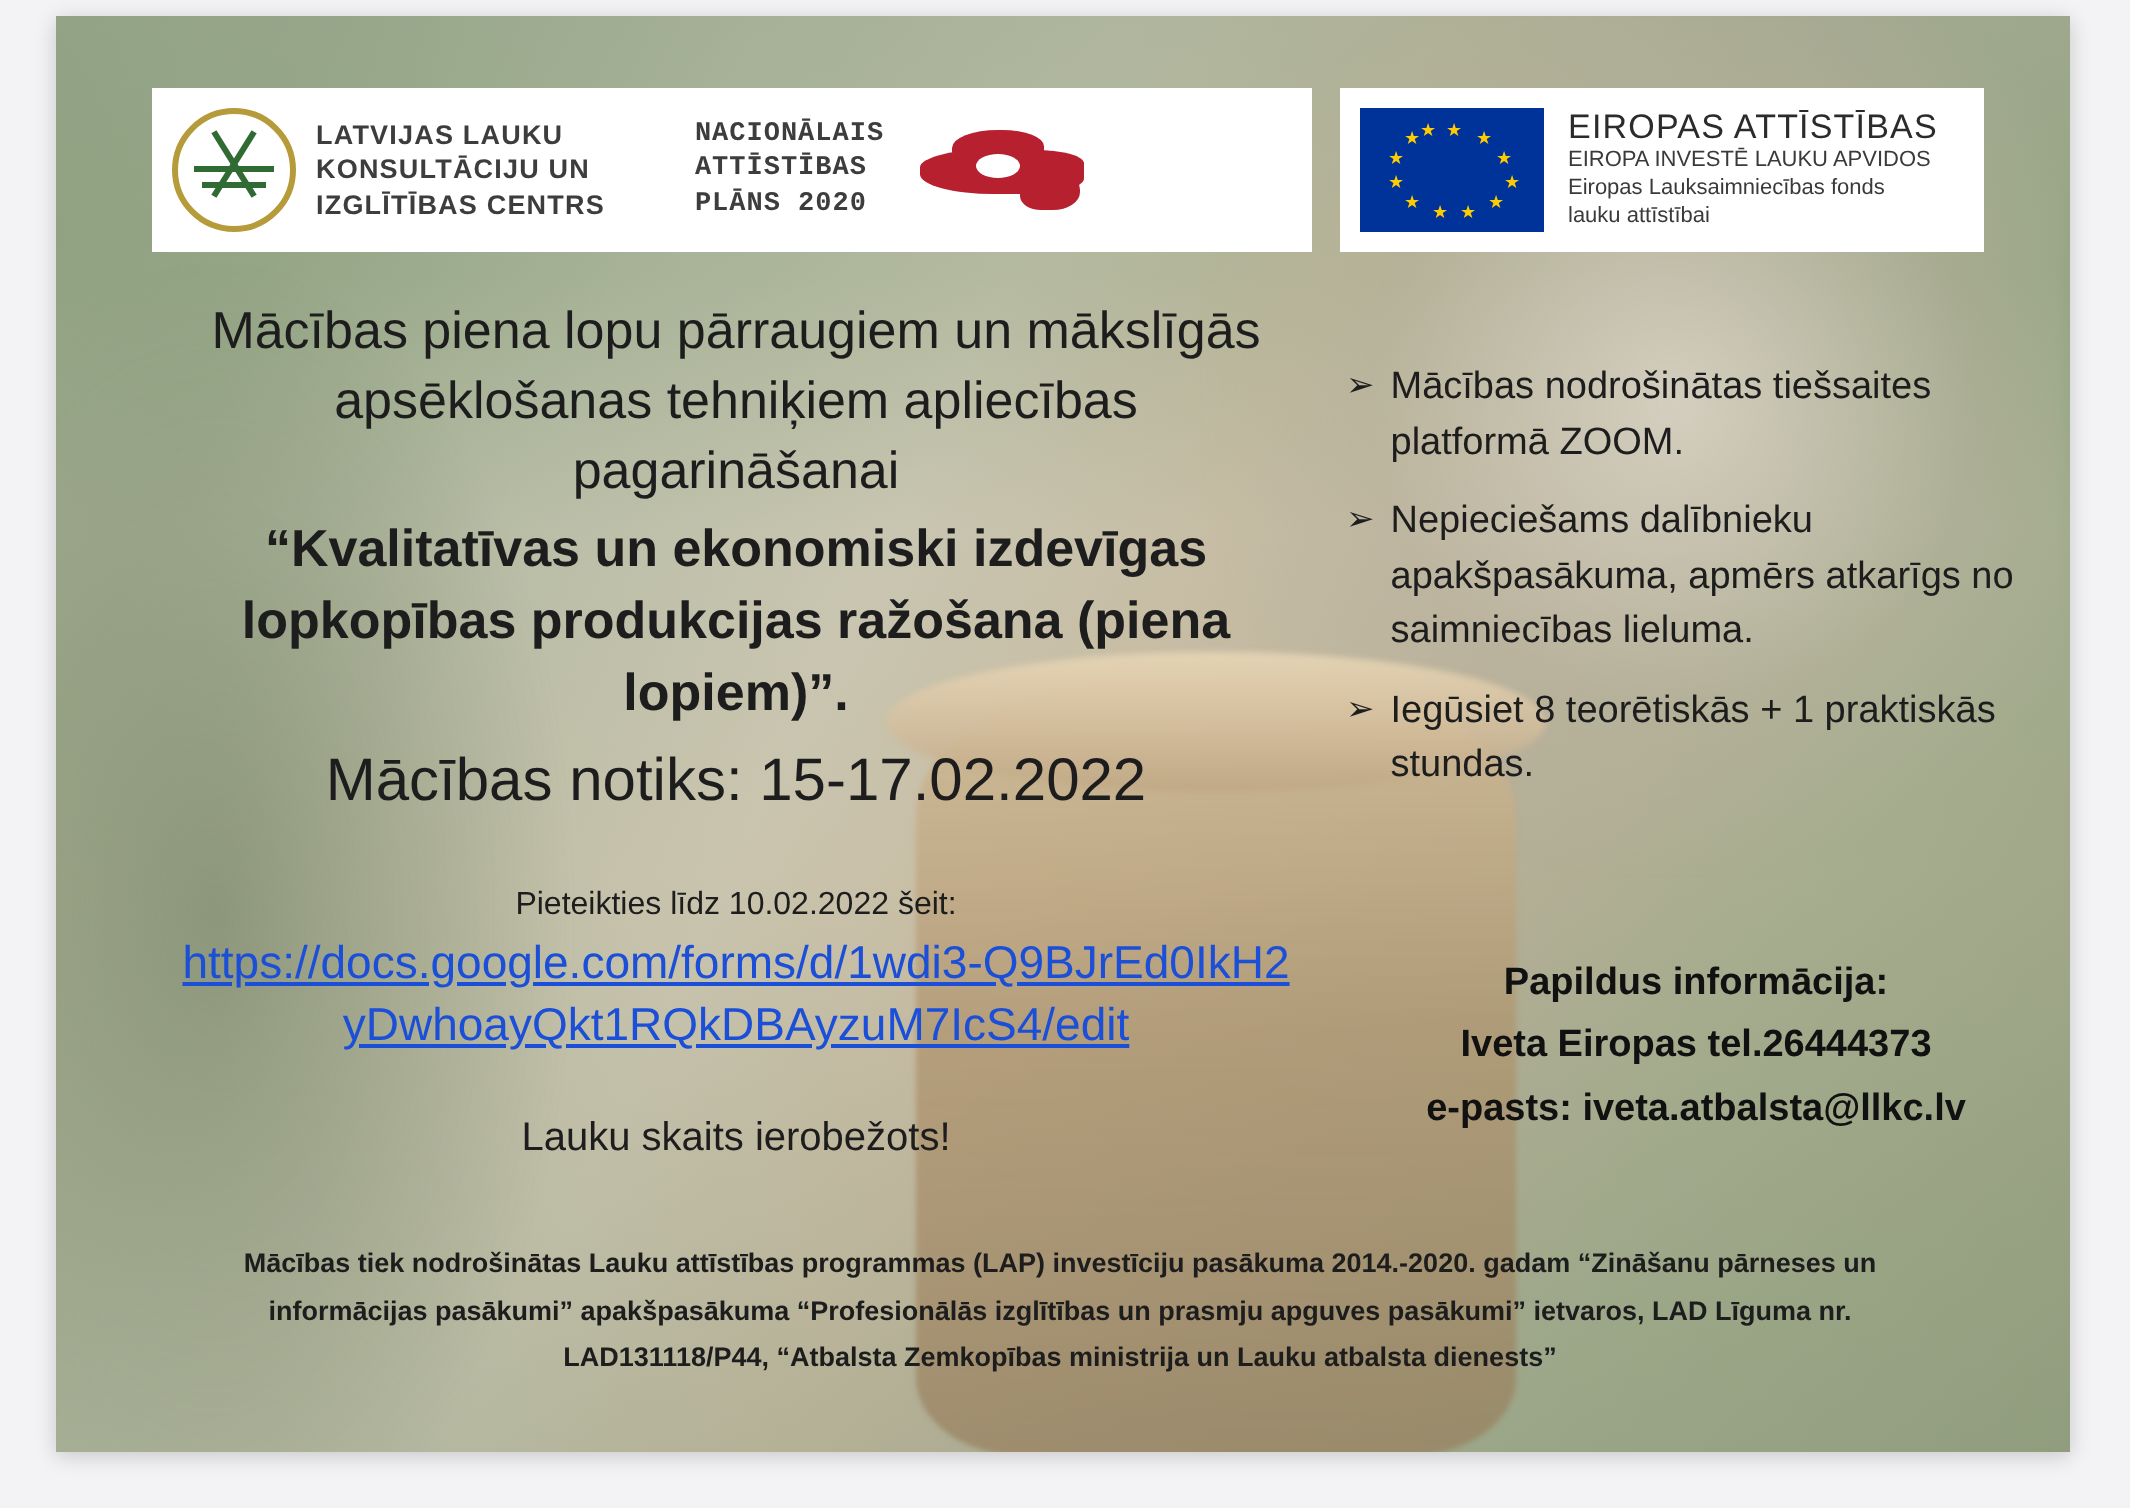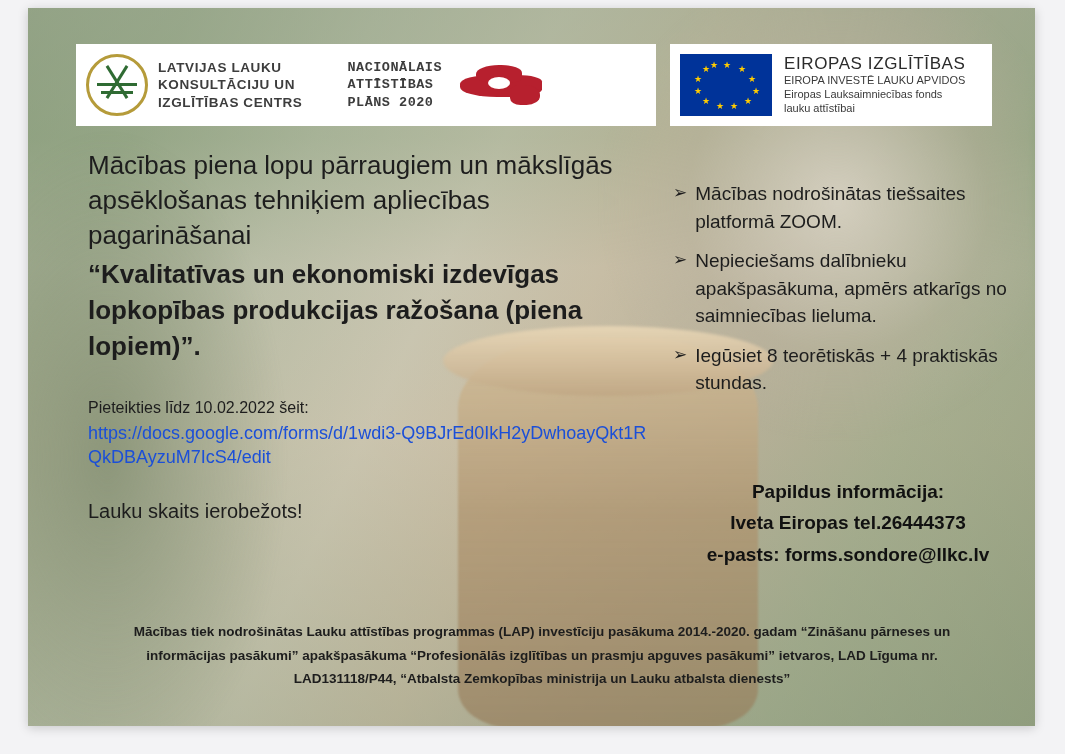--- a/index.html
+++ b/index.html
@@ -201,21 +201,21 @@
     line-height: 1.25;
     color: #3a3a3a;
   }
 
   
   .left-col {
     position: absolute;
     left: 60px;
     top: 140px;
     width: 560px;
-    text-align: left;
+    text-align: center;
     color: #1d1d1d;
   }
   .title-1 {
     font-size: 26px;
     line-height: 1.35;
     font-weight: 400;
   }
   .title-2 {
     font-size: 26px;
     line-height: 1.38;
@@ -229,22 +229,23 @@
     margin-top: 6px;
   }
   .signup {
     margin-top: 34px;
     font-size: 16px;
     color: #1d1d1d;
   }
   .signup-link {
     display: block;
     margin-top: 4px;
-    font-size: 18px;
+    font-size: 23px;
     color: #1b4fd8;
+    text-decoration: underline;
     line-height: 1.35;
     word-break: break-all;
     cursor: pointer;
   }
   .limited {
     margin-top: 30px;
     font-size: 20px;
     color: #1d1d1d;
   }
 
@@ -276,21 +277,21 @@
     width: 360px;
     text-align: center;
     font-weight: 700;
     font-size: 19px;
     line-height: 1.65;
     color: #111;
   }
 
   .footnote {
     position: absolute;
-    left: 74px;
+    left: 62px;
     top: 612px;
     width: 880px;
     text-align: center;
     font-size: 13.5px;
     line-height: 1.75;
     font-weight: 700;
     color: #1d1d1d;
   }
 </style>
 </head>
@@ -336,55 +337,56 @@
         <span class="star" style="left:64px; top:44px;">★</span>
         <span class="star" style="left:50px; top:49px;">★</span>
         <span class="star" style="left:36px; top:49px;">★</span>
         <span class="star" style="left:22px; top:44px;">★</span>
         <span class="star" style="left:14px; top:34px;">★</span>
         <span class="star" style="left:14px; top:22px;">★</span>
         <span class="star" style="left:22px; top:12px;">★</span>
         <span class="star" style="left:30px; top:8px;">★</span>
       </div>
       <div>
-        <div class="eu-text-title">EIROPAS IZGLĪTĪBAS</div>
+        <div class="eu-text-title">EIROPAS ATTĪSTĪBAS</div>
         <div class="eu-text-sub" style="white-space:pre-line;">EIROPA INVESTĒ LAUKU APVIDOS
 Eiropas Lauksaimniecības fonds
 lauku attīstībai</div>
       </div>
     </div>
 
   </div>
 
   <div class="left-col">
     <div class="title-1">Mācības piena lopu pārraugiem un mākslīgās apsēklošanas tehniķiem apliecības pagarināšanai</div>
     <div class="title-2">“Kvalitatīvas un ekonomiski izdevīgas lopkopības produkcijas ražošana (piena lopiem)”.</div>
+    <div class="title-date">Mācības notiks: 15-17.02.2022</div>
 
     <div class="signup">Pieteikties līdz 10.02.2022 šeit:</div>
     <a class="signup-link">https://docs.google.com/forms/d/1wdi3-Q9BJrEd0IkH2yDwhoayQkt1RQkDBAyzuM7IcS4/edit</a>
 
     <div class="limited">Lauku skaits ierobežots!</div>
   </div>
 
   <div class="right-col">
     <div class="bullet">
       <span class="arrow">➢</span>
       <span>Mācības nodrošinātas tiešsaites platformā  ZOOM.</span>
     </div>
     <div class="bullet">
       <span class="arrow">➢</span>
       <span>Nepieciešams dalībnieku apakšpasākuma, apmērs atkarīgs no saimniecības lieluma.</span>
     </div>
     <div class="bullet">
       <span class="arrow">➢</span>
-      <span>Iegūsiet 8 teorētiskās + 4 praktiskās stundas.</span>
+      <span>Iegūsiet 8 teorētiskās + 1 praktiskās stundas.</span>
     </div>
   </div>
 
   <div class="contact">
     <div>Papildus informācija:</div>
     <div>Iveta Eiropas tel.26444373</div>
-    <div>e-pasts: forms.sondore@llkc.lv</div>
+    <div>e-pasts: iveta.atbalsta@llkc.lv</div>
   </div>
 
   <div class="footnote">Mācības tiek nodrošinātas Lauku attīstības programmas (LAP) investīciju pasākuma 2014.-2020. gadam “Zināšanu pārneses un informācijas pasākumi” apakšpasākuma “Profesionālās izglītības un prasmju apguves pasākumi” ietvaros, LAD Līguma nr. LAD131118/P44, “Atbalsta Zemkopības ministrija un Lauku atbalsta dienests”</div>
 
 </div>
 
 </body></html>

